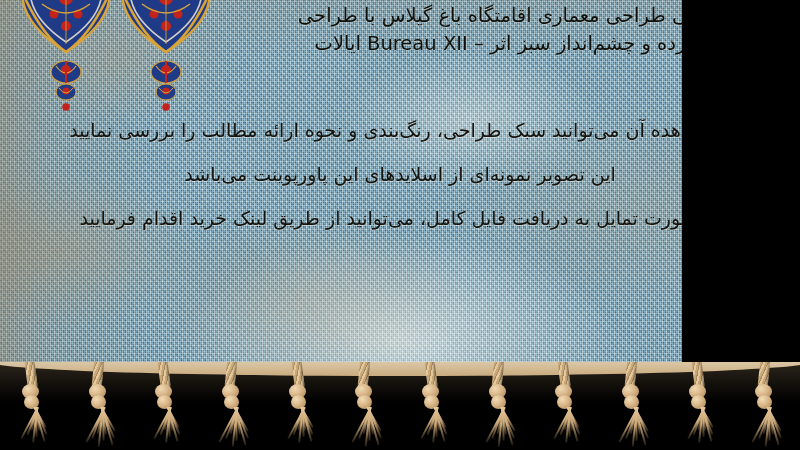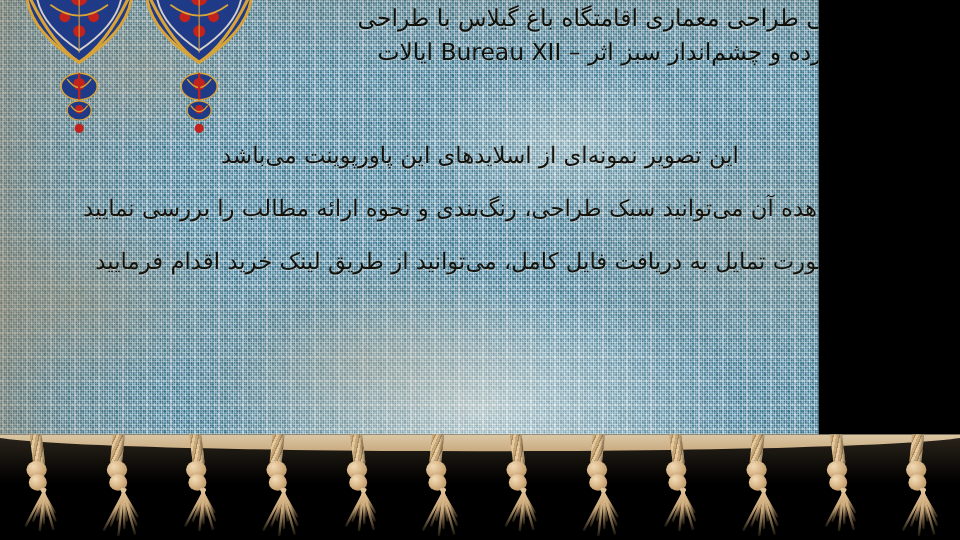--- a/index.html
+++ b/index.html
@@ -276,22 +276,22 @@
         </g>
       </svg>
     </div>
 
     <div class="title-block">
       <div class="title-line">بررسی طراحی معماری اقامتگاه باغ گیلاس با طراحی</div>
       <div class="title-line">فشرده و چشم‌انداز سبز اثر – Bureau XII ایالات</div>
     </div>
 
     <div class="body-block">
+      <div class="body-line">با مشاهده آن می‌توانید سبک طراحی، رنگ‌بندی و نحوه ارائه مطالب را بررسی نمایید</div>
       <div class="body-line">این تصویر نمونه‌ای از اسلایدهای این پاورپوینت می‌باشد</div>
-      <div class="body-line">با مشاهده آن می‌توانید سبک طراحی، رنگ‌بندی و نحوه ارائه مطالب را بررسی نمایید</div>
       <div class="body-line">در صورت تمایل به دریافت فایل کامل، می‌توانید از طریق لینک خرید اقدام فرمایید</div>
     </div>
   </div>
 
   <div class="fringe-zone">
     <div class="selvedge"></div>
     <div class="fringe-row" id="fringe-row">
         <div class="knot" style="left: 20px;">
           <div class="cord" style="transform: rotate(-7deg);"></div>
           <div class="bead b1"></div>

